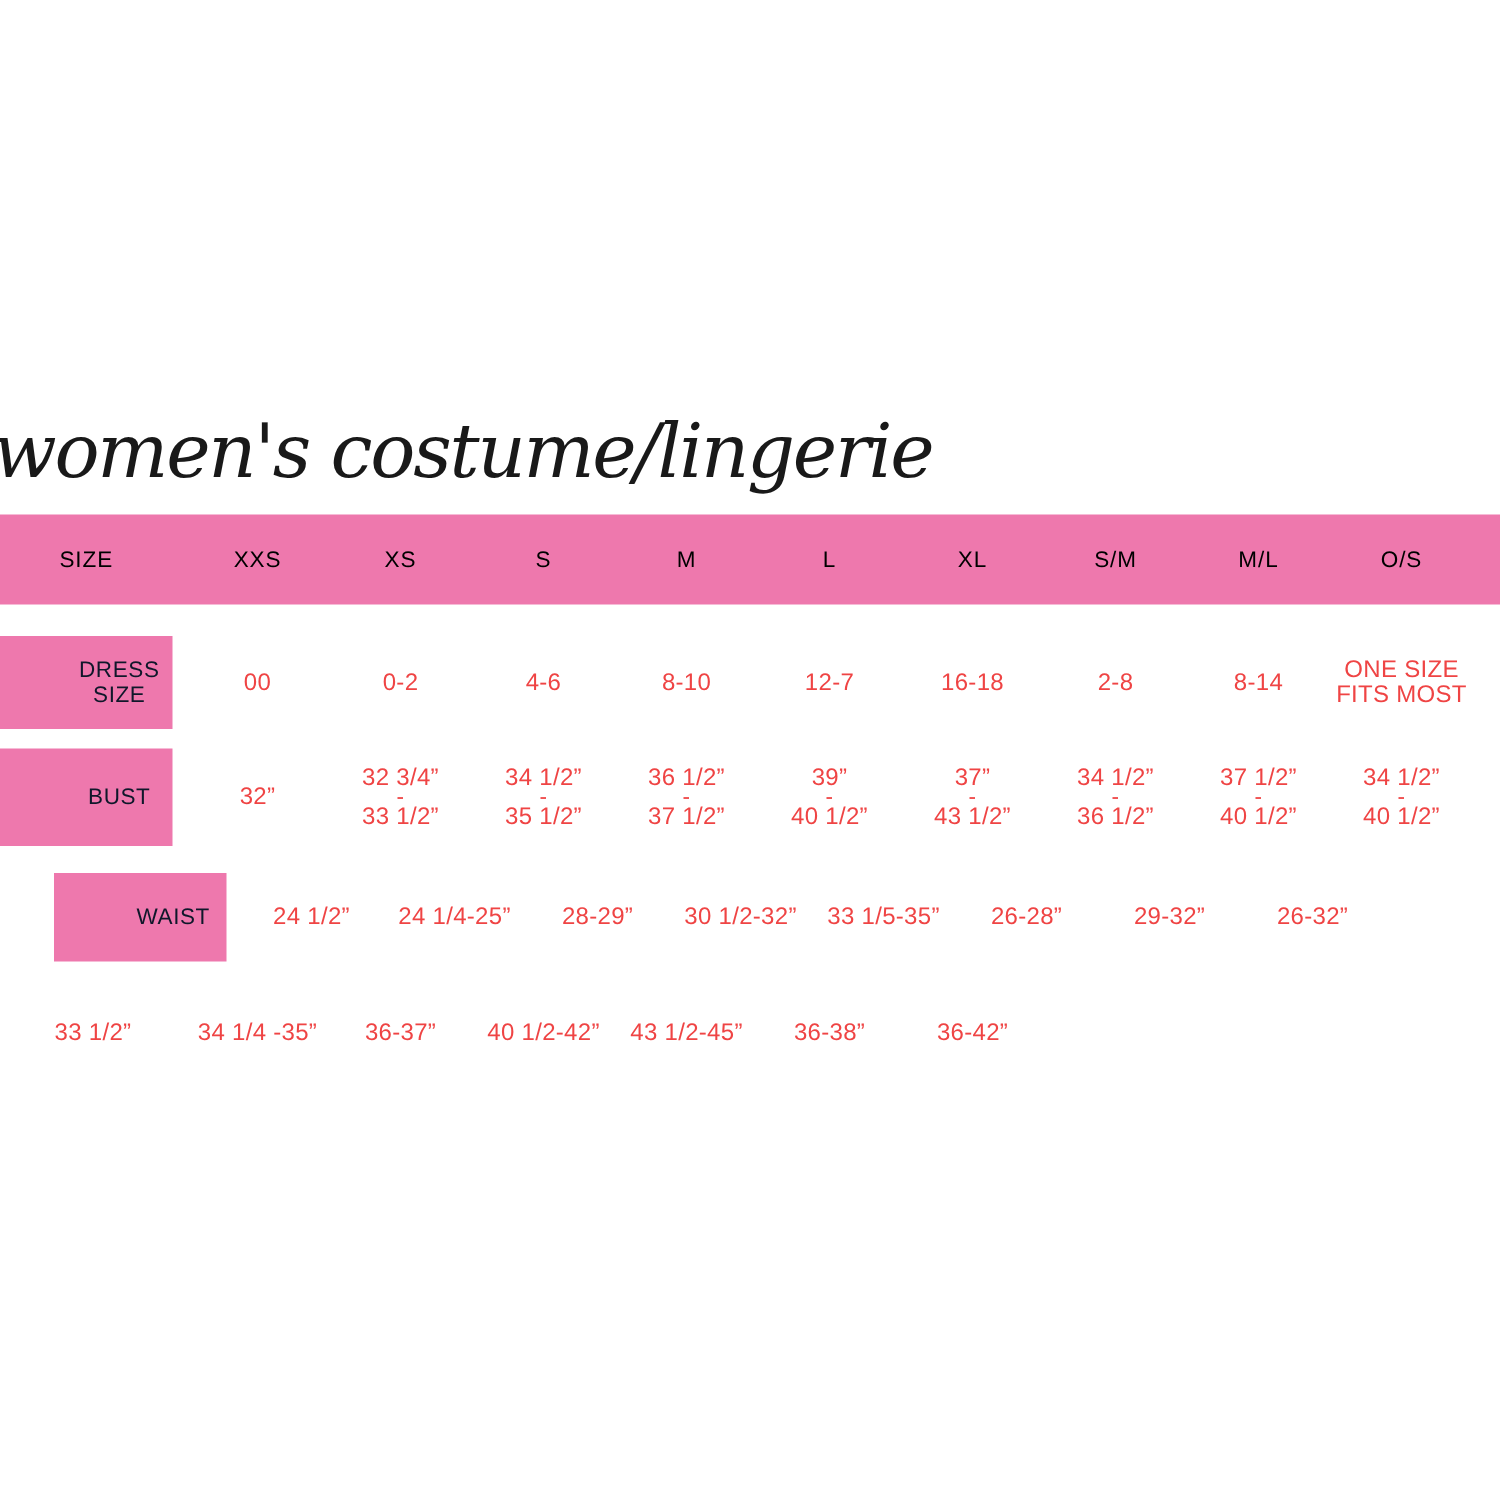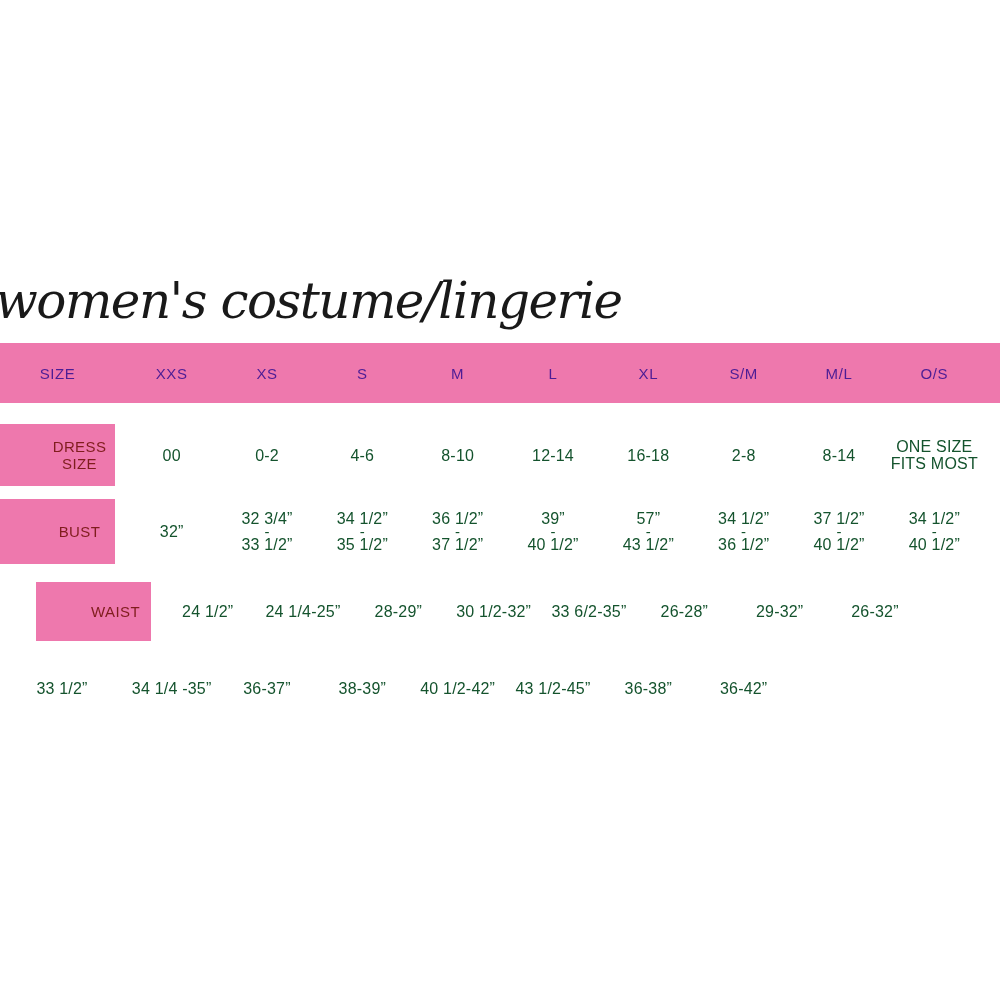--- a/index.html
+++ b/index.html
@@ -40,52 +40,52 @@
   }
 
   .row.header {
     background: var(--pink, #ee78ad);
     height: 60px;
     align-items: center;
   }
 
   .header .cell {
     text-align: center;
-    color: #4c1d95;
+    color: #000000;
     font-size: 15px;
     letter-spacing: 0.6px;
     font-weight: 400;
   }
   .header .cell.first { padding-right: 9px; }
 
   .row.body {
     height: 62px;
     align-items: stretch;
   }
 
   .label-cell {
     background: var(--pink, #ee78ad);
-    color: #7f1d1d;
+    color: #0f172a;
     display: flex;
     align-items: center;
     justify-content: center;
     text-align: center;
     font-size: 15px;
     letter-spacing: 0.4px;
     margin-right: 9px;
     padding-left: 44px;
   }
 
   .value-cell {
     display: flex;
     flex-direction: column;
     align-items: center;
     justify-content: center;
     text-align: left;
-    color: #14532d;
+    color: #ef4444;
     font-size: 16px;
     letter-spacing: 0.2px;
   }
 
   .value-cell .line { line-height: 17px; }
   .value-cell .line.dash { line-height: 9px; font-size: 15px; }
 
   
   .table-body .row.body:nth-child(1) { margin-top: 21px; }
   .table-body .row.body:nth-child(2) { margin-top: 13px; height: 65px; }
@@ -119,21 +119,21 @@
         <div class="value-cell">
           <div class="line">0-2</div>
         </div>
         <div class="value-cell">
           <div class="line">4-6</div>
         </div>
         <div class="value-cell">
           <div class="line">8-10</div>
         </div>
         <div class="value-cell">
-          <div class="line">12-14</div>
+          <div class="line">12-7</div>
         </div>
         <div class="value-cell">
           <div class="line">16-18</div>
         </div>
         <div class="value-cell">
           <div class="line">2-8</div>
         </div>
         <div class="value-cell">
           <div class="line">8-14</div>
         </div>
@@ -161,21 +161,21 @@
           <div class="line">36 1/2”</div>
           <div class="line dash">-</div>
           <div class="line">37 1/2”</div>
         </div>
         <div class="value-cell">
           <div class="line">39”</div>
           <div class="line dash">-</div>
           <div class="line">40 1/2”</div>
         </div>
         <div class="value-cell">
-          <div class="line">57”</div>
+          <div class="line">37”</div>
           <div class="line dash">-</div>
           <div class="line">43 1/2”</div>
         </div>
         <div class="value-cell">
           <div class="line">34 1/2”</div>
           <div class="line dash">-</div>
           <div class="line">36 1/2”</div>
         </div>
         <div class="value-cell">
           <div class="line">37 1/2”</div>
@@ -196,44 +196,41 @@
         <div class="value-cell">
           <div class="line">24 1/4-25”</div>
         </div>
         <div class="value-cell">
           <div class="line">28-29”</div>
         </div>
         <div class="value-cell">
           <div class="line">30 1/2-32”</div>
         </div>
         <div class="value-cell">
-          <div class="line">33 6/2-35”</div>
+          <div class="line">33 1/5-35”</div>
         </div>
         <div class="value-cell">
           <div class="line">26-28”</div>
         </div>
         <div class="value-cell">
           <div class="line">29-32”</div>
         </div>
         <div class="value-cell">
           <div class="line">26-32”</div>
         </div>
       </div>
       <div class="row body">
         <div class="value-cell">
           <div class="line">33 1/2”</div>
         </div>
         <div class="value-cell">
           <div class="line">34 1/4 -35”</div>
         </div>
         <div class="value-cell">
           <div class="line">36-37”</div>
-        </div>
-        <div class="value-cell">
-          <div class="line">38-39”</div>
         </div>
         <div class="value-cell">
           <div class="line">40 1/2-42”</div>
         </div>
         <div class="value-cell">
           <div class="line">43 1/2-45”</div>
         </div>
         <div class="value-cell">
           <div class="line">36-38”</div>
         </div>

